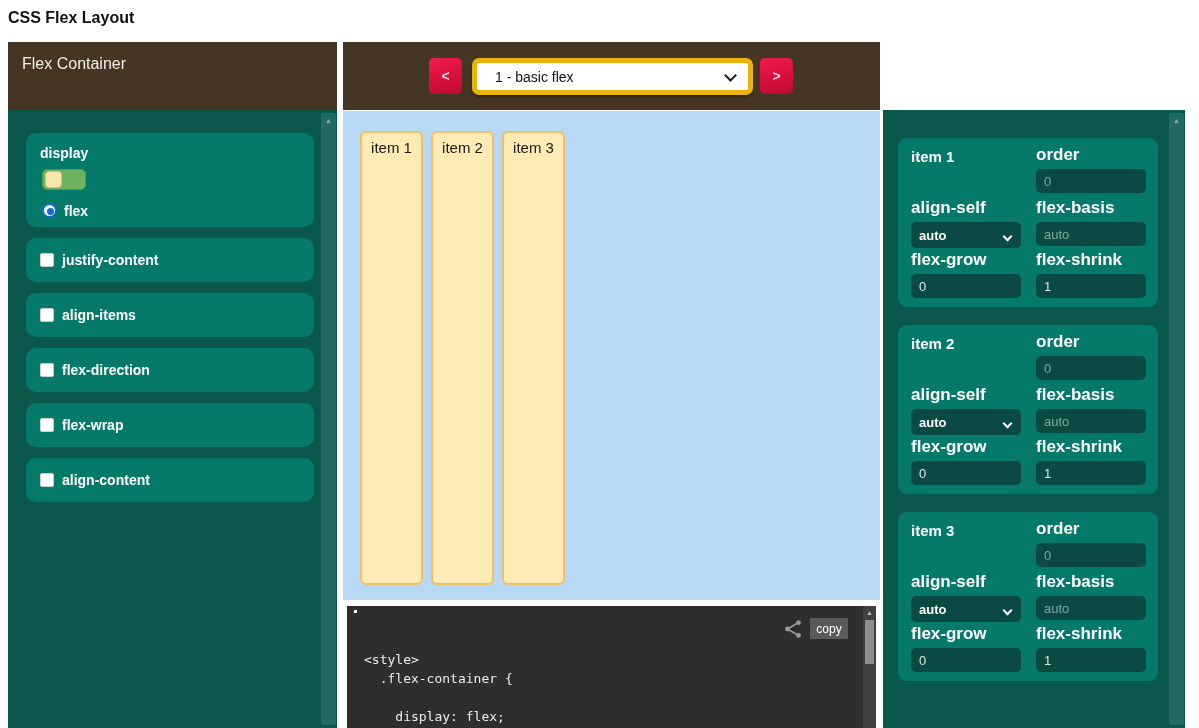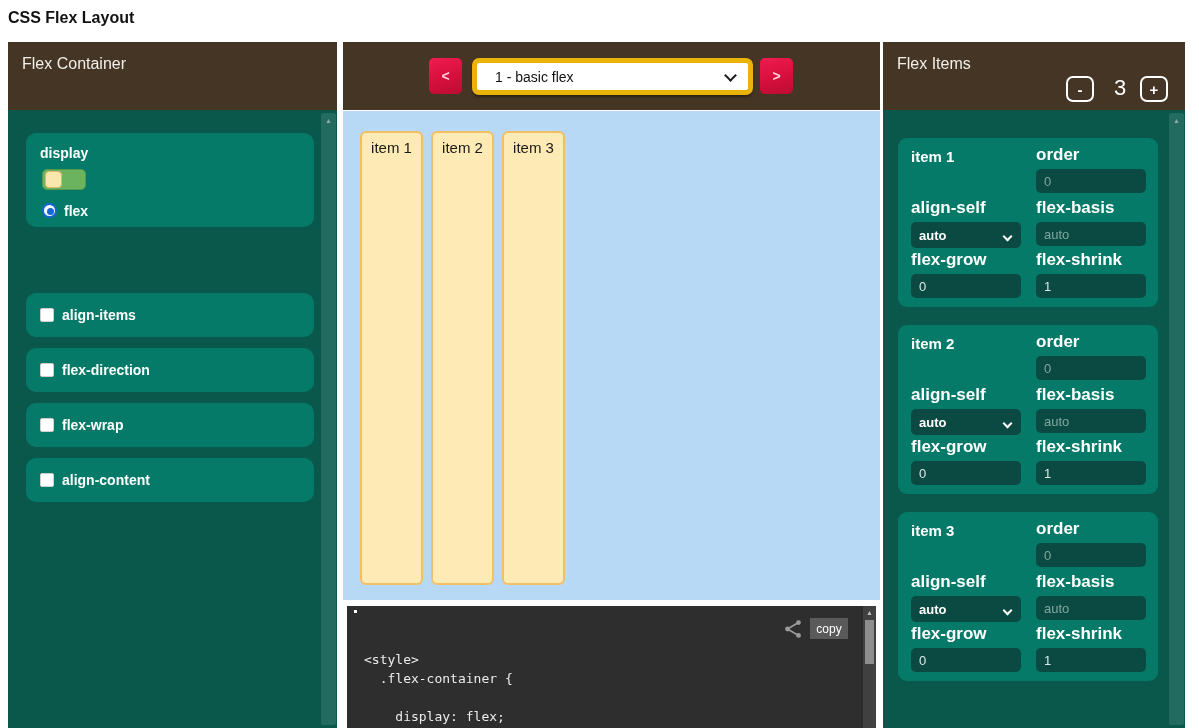--- a/index.html
+++ b/index.html
@@ -115,20 +115,24 @@
           <div class="knob"></div>
         </div>
         <div class="radio-row">
           <span class="radio">
               <span class="dot"></span>
             </span>
           <span class="radio-label">flex</span>
         </div>
       </div>
 
+      <div class="card prop-card" style="top:128px;">
+        <span class="checkbox"></span>
+        <span class="prop-label">justify-content</span>
+      </div>
       <div class="card prop-card" style="top:183px;">
         <span class="checkbox"></span>
         <span class="prop-label">align-items</span>
       </div>
       <div class="card prop-card" style="top:238px;">
         <span class="checkbox"></span>
         <span class="prop-label">flex-direction</span>
       </div>
       <div class="card prop-card" style="top:293px;">
         <span class="checkbox"></span>
@@ -180,26 +184,20 @@
         <div class="code-line">    display: flex;</div>
       </div>
       <div class="code-scroll">
         <span class="sb-arrow">▲</span>
         <span class="thumb"></span>
       </div>
     </div>
   </div>
 
   <div class="panel right">
-    <div class="panel-header">
-      <span class="ph-title">Flex Items</span>
-      <button class="count-btn count-dec">-</button>
-      <span class="count-value">3</span>
-      <button class="count-btn count-inc">+</button>
-    </div>
     <div class="panel-body">
 
       <div class="item-card" style="top:28px;">
         <div class="ic-title">item 1</div>
         <div class="field f-r1">
           <label>order</label>
           <input class="muted" value="0" style="">
         </div>
         <div class="field f-r2l">
           <label>align-self</label>

